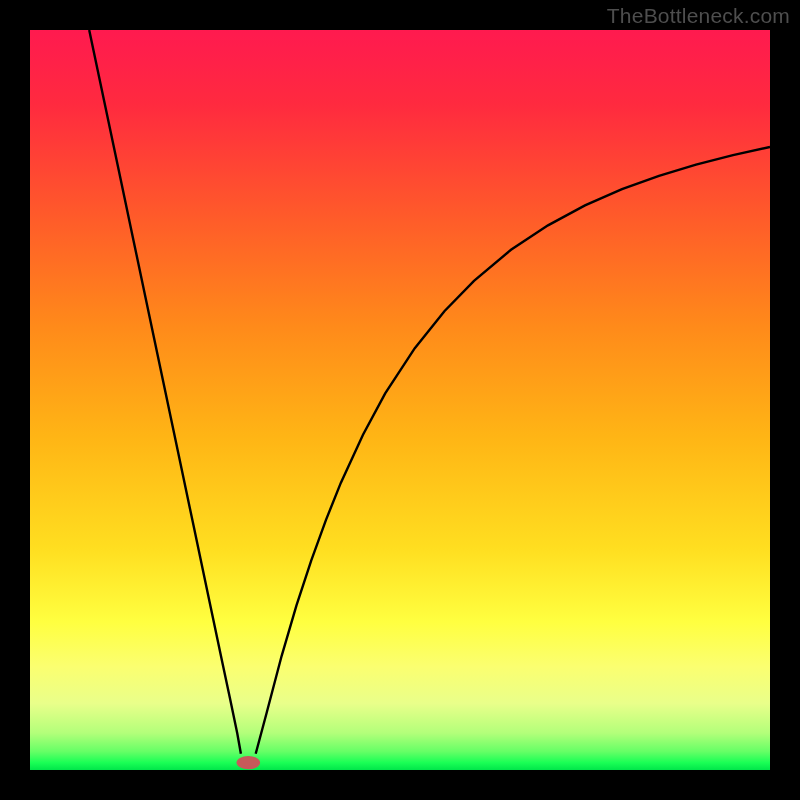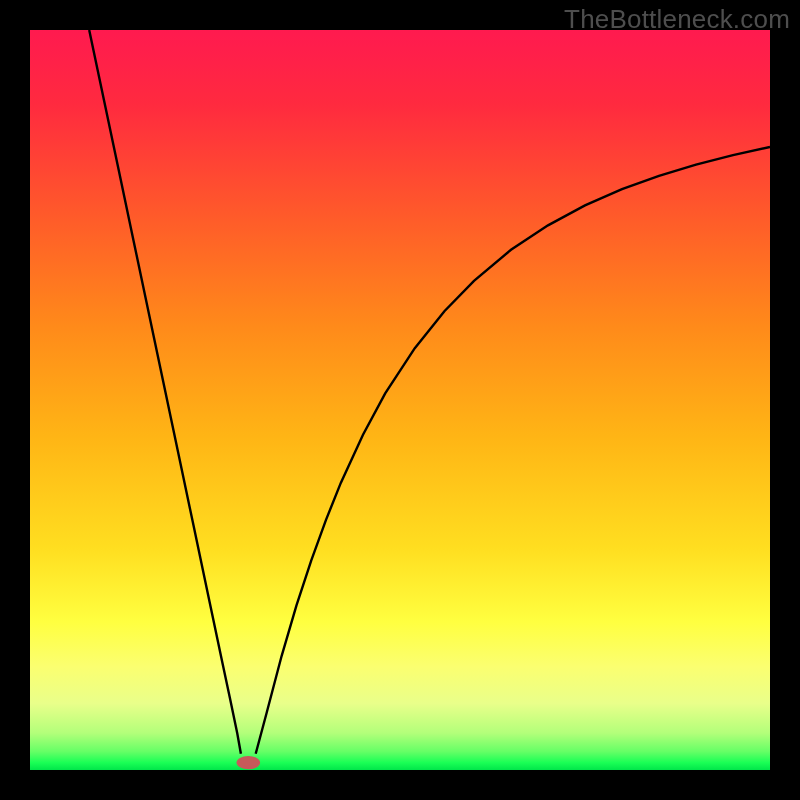--- a/index.html
+++ b/index.html
@@ -24,21 +24,21 @@
     left: 0;
     top: 0;
     width: 740px;
     height: 740px;
   }
   .watermark {
     position: absolute;
     top: 4px;
     right: 10px;
     color: #4e4e4e;
-    font-size: 26px;
+    font-size: 21px;
     letter-spacing: 0.2px;
     font-weight: 500;
   }
   svg { display: block; }
 </style>
 </head>
 <body>
 
 <div class="frame">
   <svg class="plot" viewBox="0 0 740 740">

